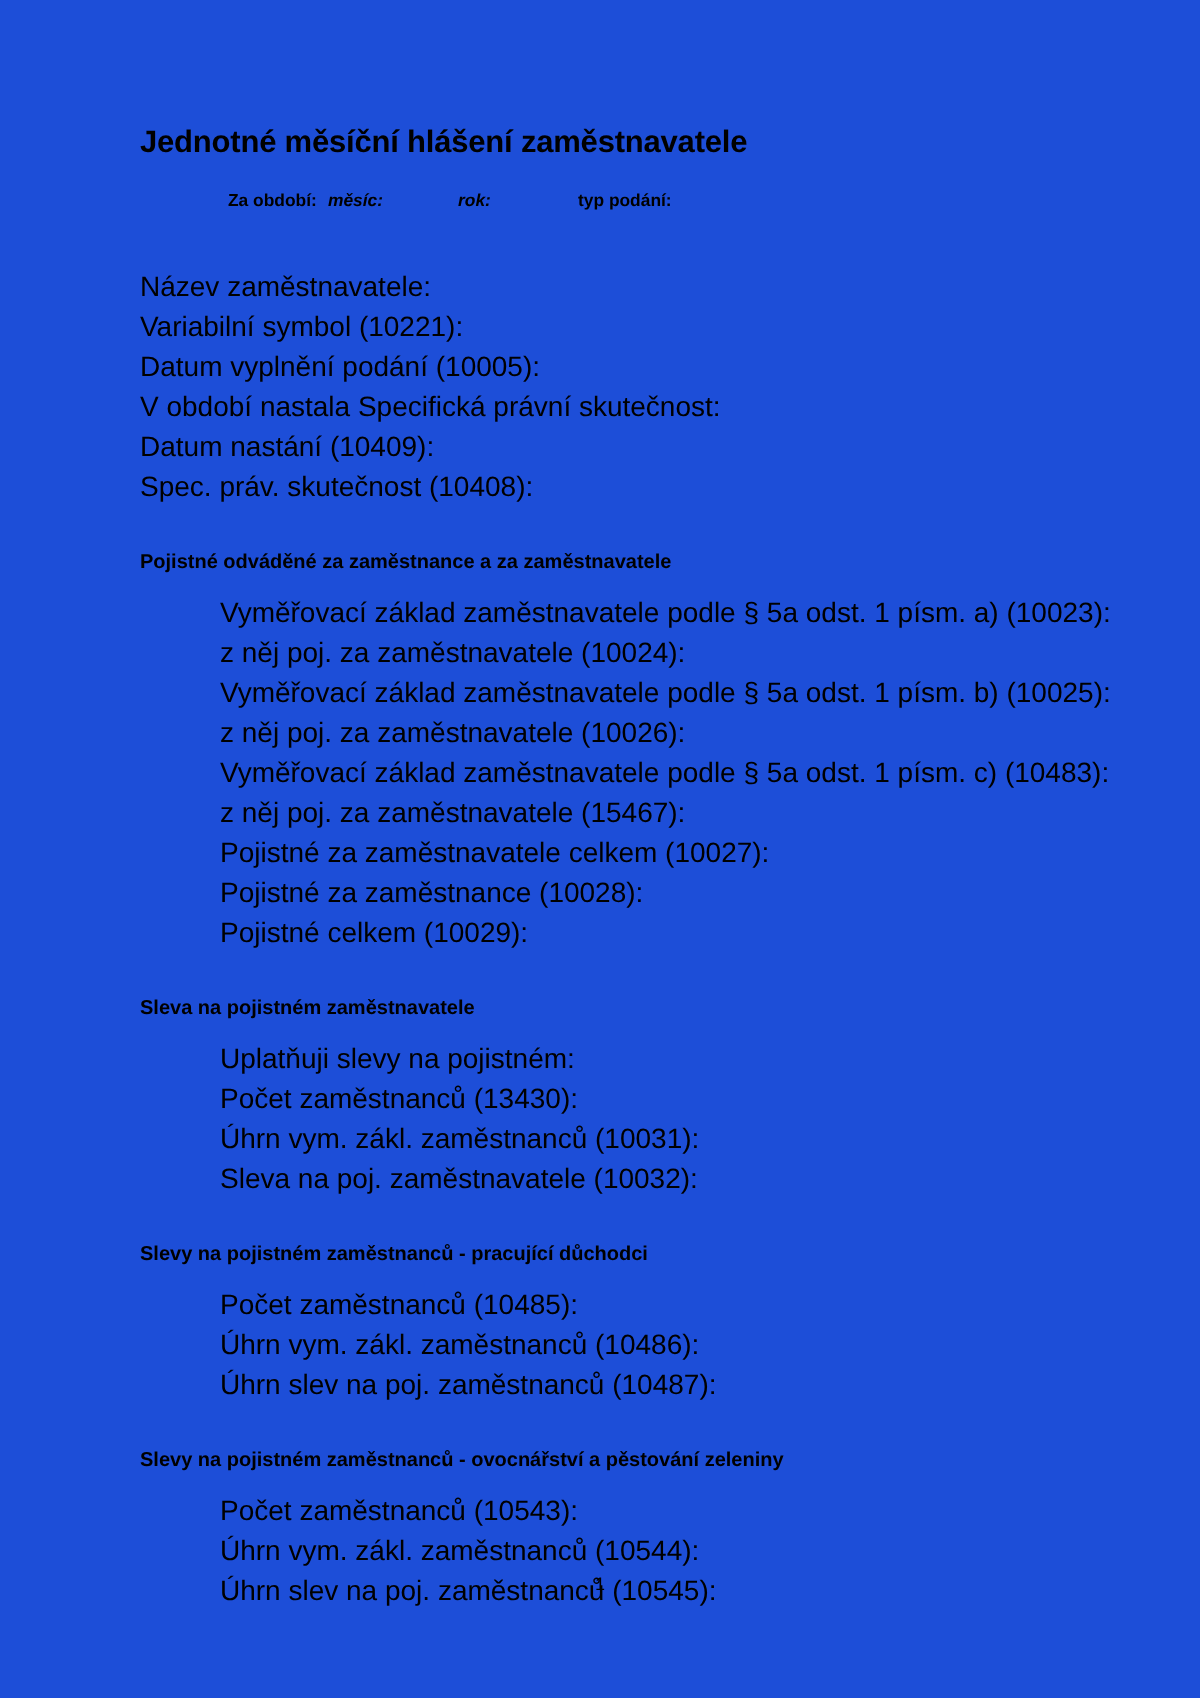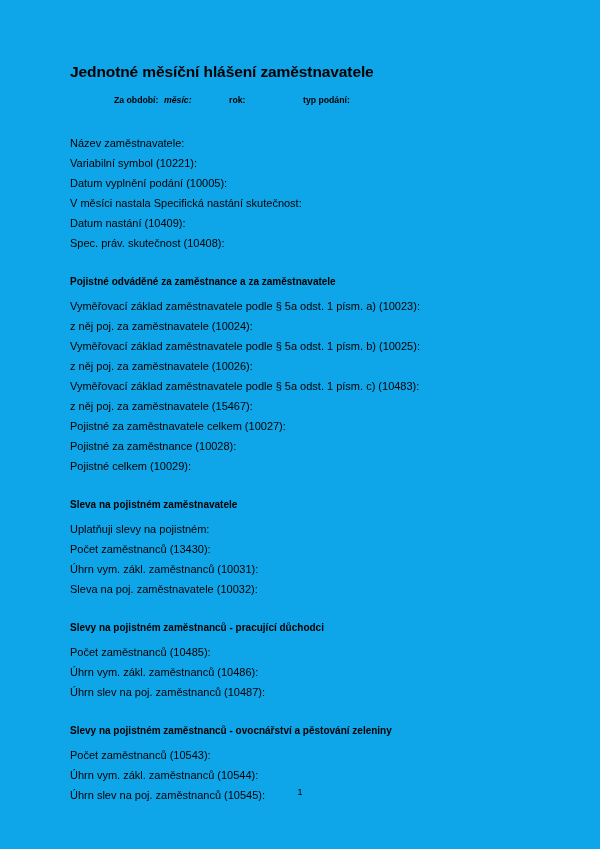--- a/index.html
+++ b/index.html
@@ -5,21 +5,21 @@
 <style>
   html, body {
     margin: 0;
     padding: 0;
     background: #ffffff;
   }
   .page {
     position: relative;
     width: 600px;
     height: 849px;
-    background: #0ea5e9;
+    background: #1d4ed8;
     font-family: "Liberation Sans", sans-serif;
     color: #000000;
     overflow: hidden;
     box-sizing: border-box;
   }
   .content {
     position: absolute;
     left: 70px;
     top: 62px;
     width: 460px;
@@ -38,44 +38,45 @@
     font-weight: bold;
     line-height: 12px;
     display: block;
     white-space: nowrap;
   }
   .period-row .seg {
     display: inline-block;
   }
   .seg-period { width: 50px; margin-left: 44px; }
   .seg-month  { width: 65px; font-style: italic; }
-  .seg-year   { width: 74px; }
+  .seg-year   { width: 60px; font-style: italic; }
   .seg-type   { width: auto; }
 
   .field-block {
     margin-top: 27px;
   }
   .field-line {
-    font-size: 11px;
+    font-size: 14px;
     line-height: 20px;
     white-space: nowrap;
     color: #000000;
   }
   .section {
     margin-top: 22px;
   }
   .section-title {
     font-size: 10px;
     font-weight: bold;
     line-height: 14px;
     margin: 0 0 7px 0;
     white-space: nowrap;
   }
   .section-lines .field-line {
     line-height: 20px;
+    margin-left: 40px;
   }
   .page-number {
     position: absolute;
     left: 0;
     right: 0;
     top: 786px;
     text-align: center;
     font-size: 9px;
     line-height: 12px;
   }
@@ -89,21 +90,21 @@
     <h1 class="doc-title">Jednotné měsíční hlášení zaměstnavatele</h1>
 
     <div class="period-row">
       <span class="seg seg-period">Za období:</span><span class="seg seg-month">měsíc:</span><span class="seg seg-year">rok:</span><span class="seg seg-type">typ podání:</span>
     </div>
 
     <div class="field-block">
       <div class="field-line">Název zaměstnavatele:</div>
       <div class="field-line">Variabilní symbol (10221):</div>
       <div class="field-line">Datum vyplnění podání (10005):</div>
-      <div class="field-line">V měsíci nastala Specifická nastání skutečnost:</div>
+      <div class="field-line">V období nastala Specifická právní skutečnost:</div>
       <div class="field-line">Datum nastání (10409):</div>
       <div class="field-line">Spec. práv. skutečnost (10408):</div>
     </div>
 
     <div class="section">
       <h2 class="section-title">Pojistné odváděné za zaměstnance a za zaměstnavatele</h2>
       <div class="section-lines">
         <div class="field-line">Vyměřovací základ zaměstnavatele podle § 5a odst. 1 písm. a) (10023):</div>
         <div class="field-line">z něj poj. za zaměstnavatele (10024):</div>
         <div class="field-line">Vyměřovací základ zaměstnavatele podle § 5a odst. 1 písm. b) (10025):</div>

